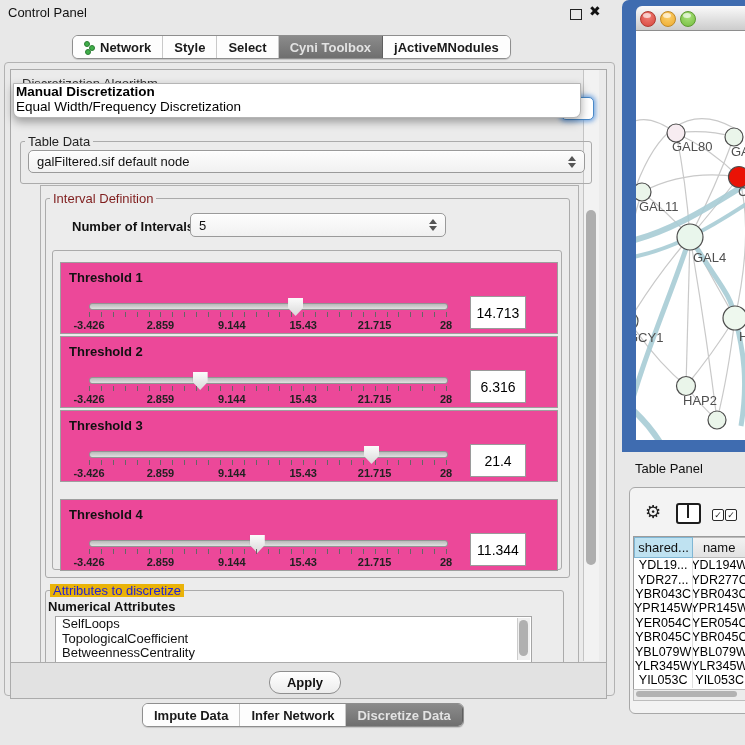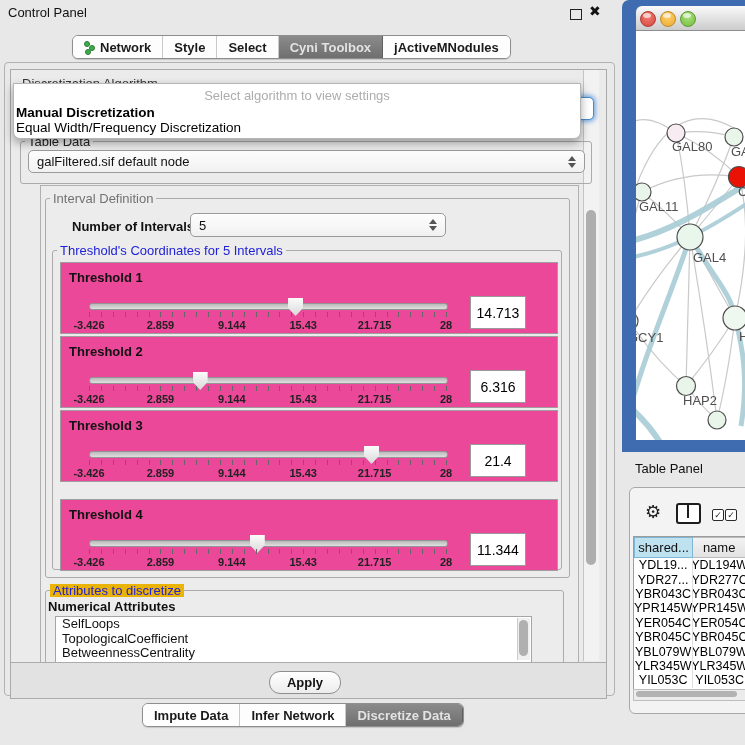--- a/index.html
+++ b/index.html
@@ -19,21 +19,21 @@
   .tab{display:flex;align-items:center;gap:5px;padding:0 11px;font-size:13px;font-weight:600;color:#1a1a1a;background:#fdfdfd;border-right:1px solid #c9c9c9;white-space:nowrap;}
   .tab:last-child{border-right:none;}
   .tab.selected{background:linear-gradient(#8b8b8b,#6f6f6f);color:#e3e3e3;border-right:1px solid #5f5f5f;}
   #top-tabs{left:72px;top:35px;}
   #bottom-tabs{left:142px;top:703px;}
   .net-icon{display:inline-block;width:11px;height:13px;position:relative;}
   .net-icon i{position:absolute;border-radius:50%;background:#3fae49;border:1px solid #2c7c33;}
   
   .groupbox{border:1px solid #ababab;border-radius:3px;}
   .gtitle{position:absolute;font-size:13px;background:#ebebeb;padding:0 3px;line-height:13px;}
-  .green{color:#737373;}
+  .green{color:#7f1d1d;}
   .blue{color:#2121d6;}
   .dark{color:#222;}
   
   .combo{background:linear-gradient(#fdfdfd,#f1f1f1);border:1px solid #9a9a9a;border-radius:5px;display:flex;align-items:center;font-size:13px;color:#111;padding:0 8px;box-shadow:inset 0 1px 0 #fff;}
   .spinner{margin-left:auto;display:flex;flex-direction:column;gap:2px;align-items:center;}
   .spinner b{width:0;height:0;border-left:4px solid transparent;border-right:4px solid transparent;}
   .spinner .up{border-bottom:5px solid #555;}
   .spinner .dn{border-top:5px solid #555;}
   
   #algo-popup{left:13px;top:83px;width:566px;background:#ffffff;border:1px solid #b5b5b5;border-radius:0 0 7px 7px;box-shadow:0 4px 10px rgba(0,0,0,.35);z-index:50;padding-bottom:3px;}
@@ -147,21 +147,20 @@
   <div class="abs boldlbl" style="left:72px;top:219px;">Number of Intervals</div>
   <div class="abs combo" style="left:190px;top:213px;width:238px;height:22px;">
     <span>5</span>
     <span class="spinner">
         <b class="up"></b>
         <b class="dn"></b>
       </span>
   </div>
 
   <div class="abs groupbox" style="left:52px;top:250px;width:508px;height:318px;background:#ececec;"></div>
-  <div class="gtitle blue" style="left:57px;top:244px;background:#ececec;">Threshold's Coordinates for 5 Intervals</div>
   <div id="threshold-list">
       <div class="tpanel" style="top: 262px;">
         <div class="tlabel">Threshold 1</div>
         <div class="track"></div>
         <div class="thumb-sl" style="left: 234.059px;"></div>
         <div class="ticks">
           <i style="left: 0px;"></i>
           <i style="left: 11.9px;"></i>
           <i style="left: 23.8px;"></i>
           <i style="left: 35.7px;"></i>
@@ -476,20 +475,19 @@
           <div class="tcell c1">YIL053C</div>
           <div class="tcell c2">YIL053C</div>
         </div>
       </div>
   </div>
   <div class="abs" id="tp-hscroll">
       <div class="abs thumb"></div>
     </div>
 
   <div class="abs" id="algo-popup">
-    <div class="hint">Select algorithm to view settings</div>
     <div id="algo-popup-items">
         <div class="item bold">Manual Discretization</div>
         <div class="item">Equal Width/Frequency Discretization</div>
       </div>
   </div>
 
 </div>
 
 </body></html>

